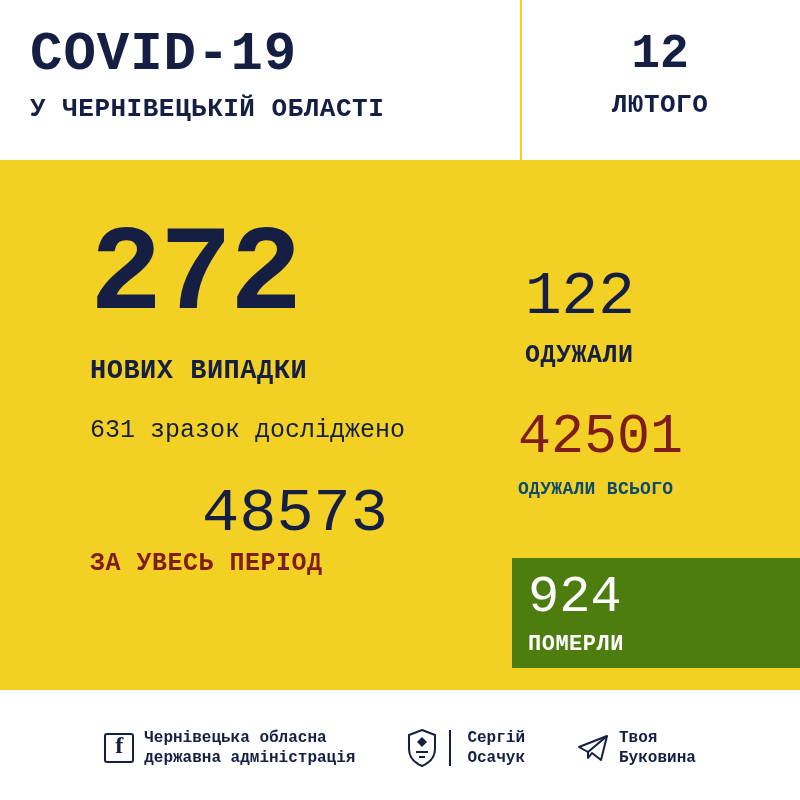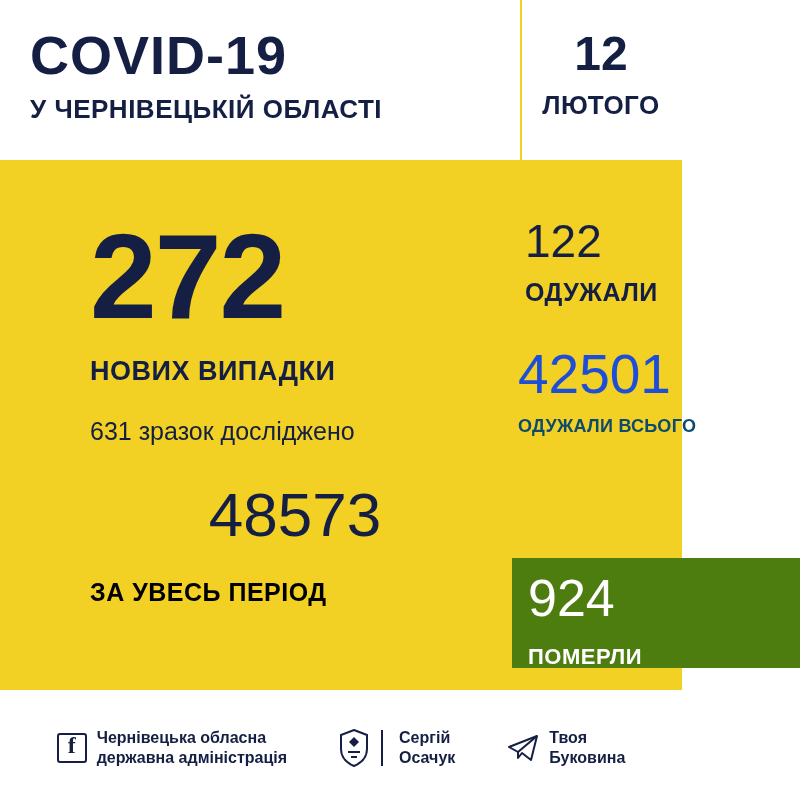--- a/index.html
+++ b/index.html
@@ -9,23 +9,24 @@
   body {
     width: 800px;
     height: 800px;
     background: #ffffff;
     font-family: "Liberation Sans", sans-serif;
     color: #141f43;
     overflow: hidden;
   }
   .poster {
     position: relative;
-    width: 682px;
+    width: 800px;
     height: 800px;
     background: #ffffff;
+    font-family: Liberation Mono, monospace;
   }
 
   
   .header {
     position: relative;
     height: 160px;
     background: #ffffff;
     display: flex;
   }
   .header-left {
@@ -120,56 +121,57 @@
     padding-left: 60px;
     margin-top: 38px;
     font-size: 62px;
     font-weight: normal;
     line-height: 1;
     color: #141f43;
     text-align: center;
   }
   .total-label {
     padding-left: 60px;
-    margin-top: 32px;
+    margin-top: 4px;
     font-size: 25px;
     font-weight: bold;
     letter-spacing: 0.5px;
-    color: #000000;
+    color: #7f1d1d;
   }
 
   .col-right {
     position: absolute;
     left: 500px;
     top: 0;
     width: 300px;
     height: 530px;
     box-sizing: border-box;
   }
   .recovered-number {
     padding-top: 58px;
     padding-left: 25px;
-    font-size: 46px;
-    line-height: 1;
-    color: #141f43;
+    font-size: 61px;
+    line-height: 1;
+    color: #141f43;
+    margin-top: 48px;
   }
   .recovered-label {
     padding-left: 25px;
     margin-top: 14px;
     font-size: 25px;
     font-weight: bold;
     letter-spacing: 0.5px;
     color: #141f43;
   }
   .recovered-total-number {
     padding-left: 18px;
     margin-top: 40px;
     font-size: 55px;
     line-height: 1;
-    color: #1d4ed8;
+    color: #7f1d1d;
   }
   .recovered-total-label {
     padding-left: 18px;
     margin-top: 14px;
     font-size: 18px;
     font-weight: bold;
     letter-spacing: 0.3px;
     color: #0c4a6e;
   }
   .deaths-box {
@@ -181,21 +183,21 @@
     background: #4d7c0f;
     box-sizing: border-box;
     padding: 14px 0 0 16px;
   }
   .deaths-number {
     font-size: 52px;
     line-height: 1;
     color: #ffffff;
   }
   .deaths-label {
-    margin-top: 20px;
+    margin-top: 8px;
     font-size: 22px;
     font-weight: bold;
     letter-spacing: 0.5px;
     color: #ffffff;
   }
 
   
   .footer {
     height: 110px;
     background: #ffffff;

